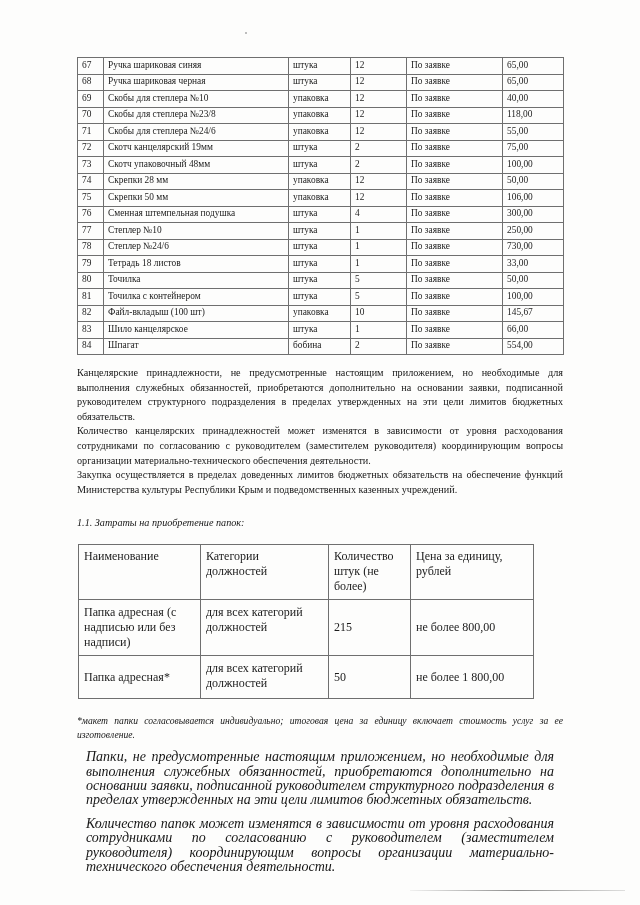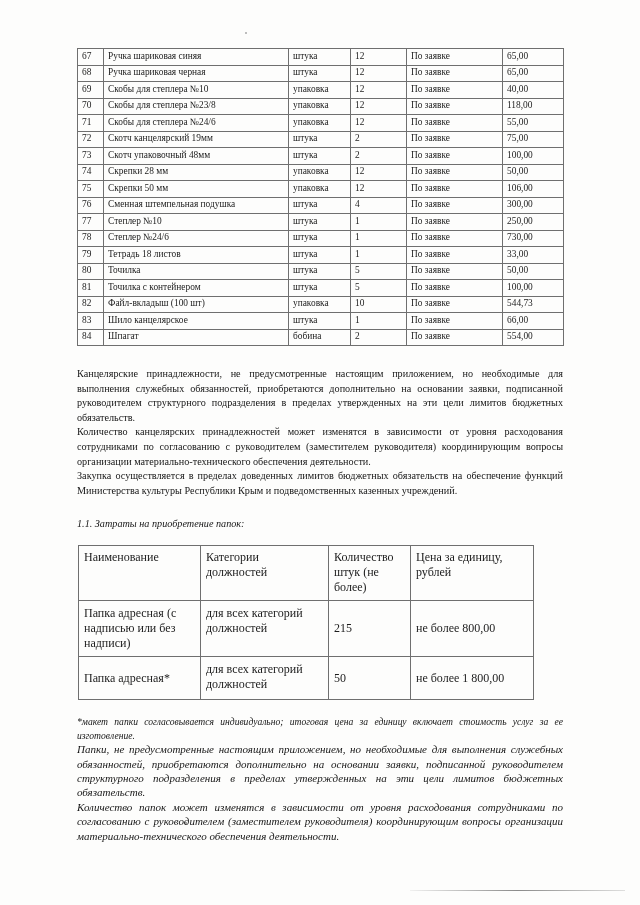--- a/index.html
+++ b/index.html
@@ -30,21 +30,21 @@
     position: absolute;
     left: 0; top: 0;
     width: 640px;
     height: 905px;
     padding: 0;
   }
 
   .content {
     position: absolute;
     left: 77px;
-    top: 48px;
+    top: 57px;
     width: 486px;
   }
 
   
   table.doc-table {
     border-collapse: collapse;
     width: 100%;
     table-layout: fixed;
     font-size: 9.3px;
     line-height: 1.16;
@@ -80,21 +80,21 @@
   .fcol-name { width: 122px; }
   .fcol-cat  { width: 128px; }
   .fcol-qty  { width: 82px; }
   .fcol-price{ width: 123px; }
   .folders-table tr.head-row td { height: 40px; vertical-align: top; padding-top: 4px; }
   .folders-table tr.body-row td { height: 44px; vertical-align: top; }
   .folders-table tr.body-row2 td { height: 32px; vertical-align: top; }
   .cell-mid { vertical-align: middle !important; }
 
   
-  .para-block { margin-top: 21px; }
+  .para-block { margin-top: 11px; }
   p.para {
     margin: 0;
     text-align: justify;
     text-justify: inter-word;
     font-size: 10.2px;
     line-height: 14.6px;
     color: #161616;
     hyphens: none;
   }
   p.para + p.para { margin-top: 0; font-family: Liberation Serif, serif; }
@@ -109,23 +109,23 @@
 
   .footnote-block { margin-top: 15px; font-style: italic; }
   p.footnote {
     margin: 0;
     text-align: justify;
     font-size: 9.6px;
     line-height: 13.4px;
     color: #161616;
   }
   p.para-small {
-    margin: 0;
+    margin: 9px;
     text-align: justify;
-    font-size: 11px;
+    font-size: 14px;
     line-height: 14.4px;
     color: #161616;
   }
 
   
   .scan-mark {
     position: absolute;
     left: 410px;
     top: 890px;
     width: 215px;
@@ -279,21 +279,21 @@
             <td>5</td>
             <td>По заявке</td>
             <td>100,00</td>
           </tr>
           <tr>
             <td>82</td>
             <td>Файл-вкладыш (100 шт)</td>
             <td>упаковка</td>
             <td>10</td>
             <td>По заявке</td>
-            <td>544,73</td>
+            <td>145,67</td>
           </tr>
           <tr>
             <td>83</td>
             <td>Шило канцелярское</td>
             <td>штука</td>
             <td>1</td>
             <td>По заявке</td>
             <td>66,00</td>
           </tr>
           <tr>

